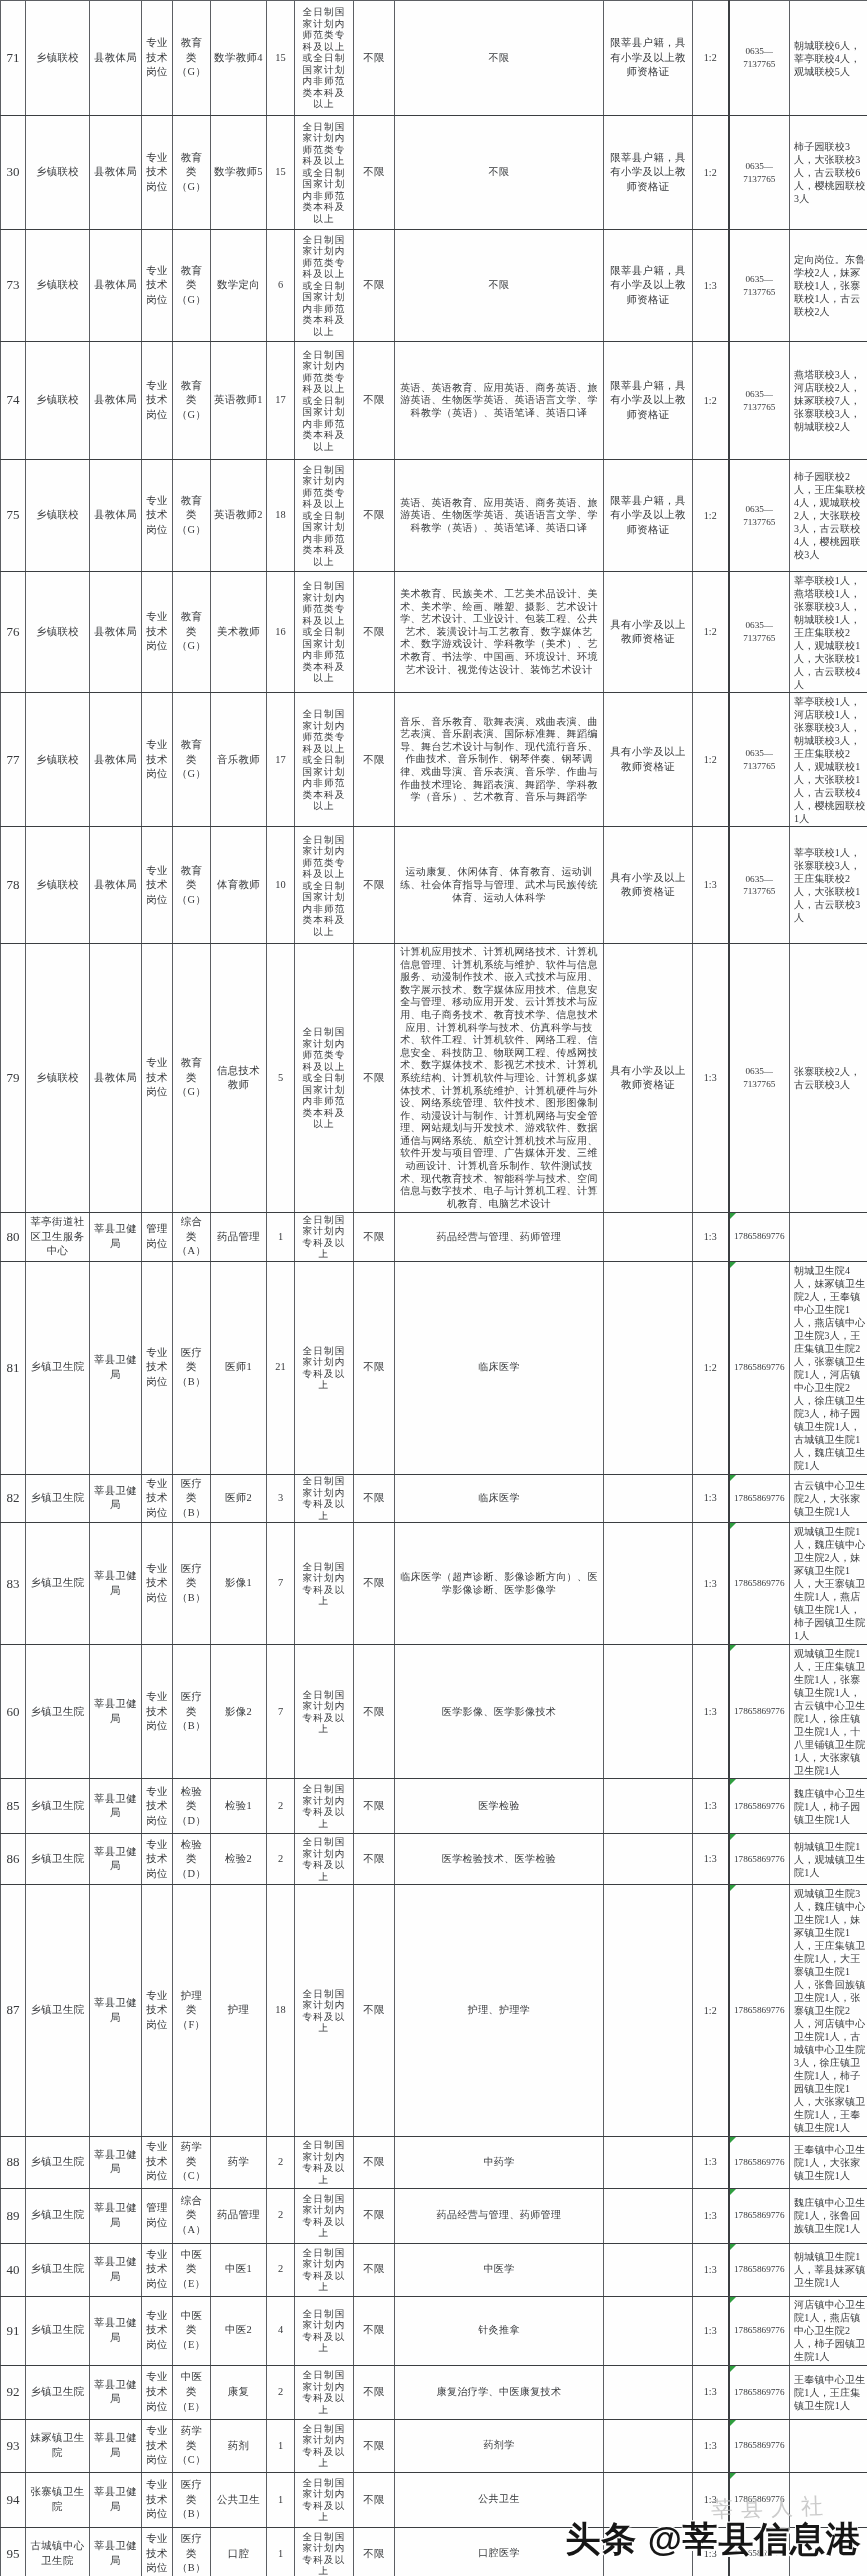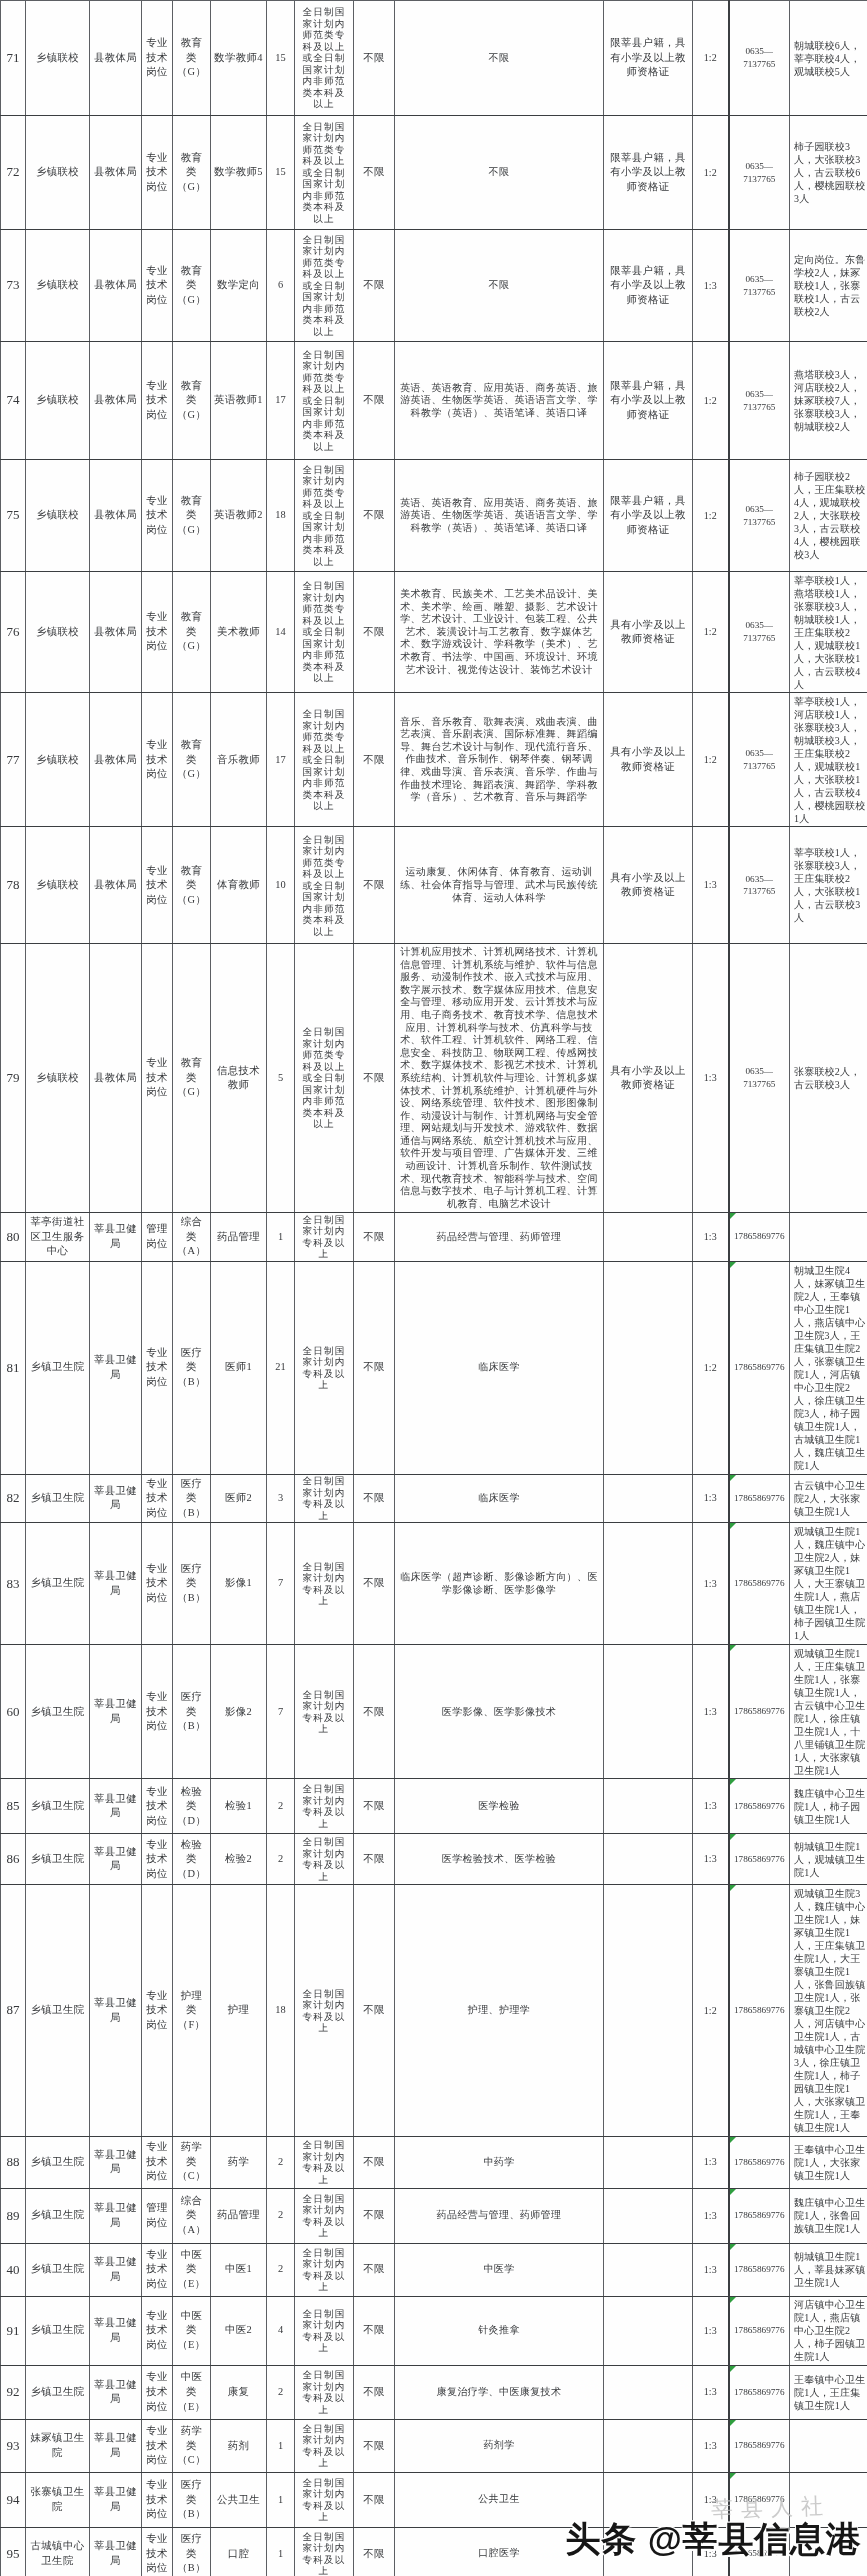--- a/index.html
+++ b/index.html
@@ -124,21 +124,21 @@
           <td class="col-education">全日制国家计划内师范类专科及以上或全日制国家计划内非师范类本科及以上</td>
           <td class="col-degree">不限</td>
           <td class="col-major">不限</td>
           <td class="col-other">限莘县户籍，具有小学及以上教师资格证</td>
           <td class="col-ratio">1:2</td>
           <td class="col-phone">0635—
 7137765</td>
           <td class="col-remark">朝城联校6人，莘亭联校4人，观城联校5人</td>
         </tr>
         <tr style="height: 114px;">
-          <td class="col-seq">72</td>
+          <td class="col-seq">30</td>
           <td class="col-unit">乡镇联校</td>
           <td class="col-dept">县教体局</td>
           <td class="col-post-type">专业技术岗位</td>
           <td class="col-post-class">教育类（G）</td>
           <td class="col-post-name">数学教师5</td>
           <td class="col-count">15</td>
           <td class="col-education">全日制国家计划内师范类专科及以上或全日制国家计划内非师范类本科及以上</td>
           <td class="col-degree">不限</td>
           <td class="col-major">不限</td>
           <td class="col-other">限莘县户籍，具有小学及以上教师资格证</td>
@@ -198,21 +198,21 @@
 7137765</td>
           <td class="col-remark">柿子园联校2人，王庄集联校4人，观城联校2人，大张联校3人，古云联校4人，樱桃园联校3人</td>
         </tr>
         <tr style="height: 115px;">
           <td class="col-seq">76</td>
           <td class="col-unit">乡镇联校</td>
           <td class="col-dept">县教体局</td>
           <td class="col-post-type">专业技术岗位</td>
           <td class="col-post-class">教育类（G）</td>
           <td class="col-post-name">美术教师</td>
-          <td class="col-count">14</td>
+          <td class="col-count">16</td>
           <td class="col-education">全日制国家计划内师范类专科及以上或全日制国家计划内非师范类本科及以上</td>
           <td class="col-degree">不限</td>
           <td class="col-major">美术教育、民族美术、工艺美术品设计、美术、美术学、绘画、雕塑、摄影、艺术设计学、艺术设计、工业设计、包装工程、公共艺术、装潢设计与工艺教育、数字媒体艺术、数字游戏设计、学科教学（美术）、艺术教育、书法学、中国画、环境设计、环境艺术设计、视觉传达设计、装饰艺术设计</td>
           <td class="col-other">具有小学及以上教师资格证</td>
           <td class="col-ratio">1:2</td>
           <td class="col-phone">0635—
 7137765</td>
           <td class="col-remark">莘亭联校1人，燕塔联校1人，张寨联校3人，朝城联校1人，王庄集联校2人，观城联校1人，大张联校1人，古云联校4人</td>
         </tr>
         <tr style="height: 110px;">

